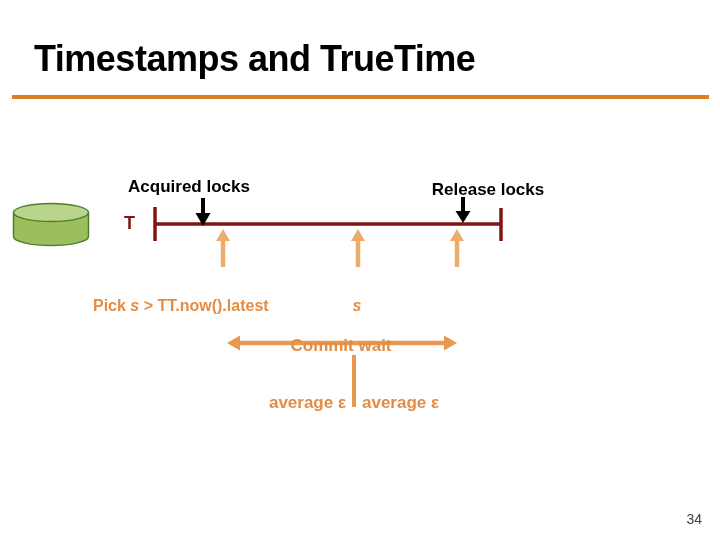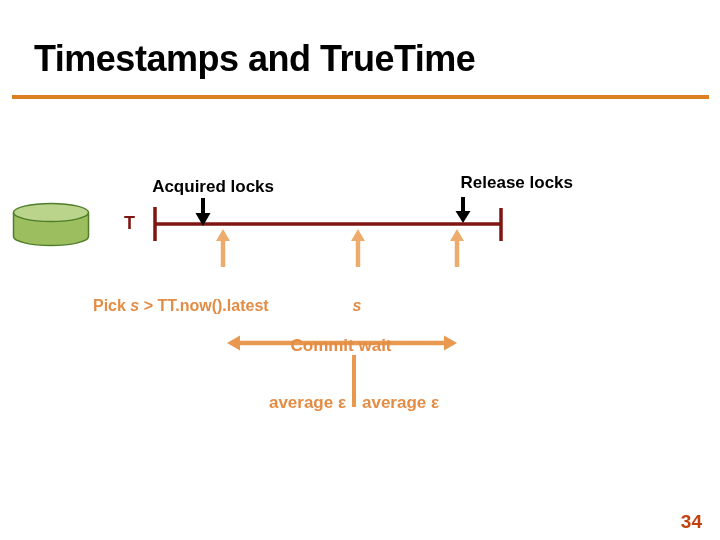--- a/index.html
+++ b/index.html
@@ -29,54 +29,54 @@
     left: 12px;
     top: 95px;
     width: 697px;
     height: 4px;
     background: #DD7E23;
   }
   .black-label {
     font-size: 17px;
     font-weight: bold;
     color: #000000;
-    text-align: right;
+    text-align: center;
     white-space: nowrap;
   }
   .t-label {
     left: 124px;
     top: 213px;
     font-size: 18px;
     font-weight: bold;
     color: #7E1513;
   }
   .otext {
     font-size: 16px;
     font-weight: bold;
     color: #E38C45;
     white-space: nowrap;
     margin-top: 20px;
   }
   .otext .it { font-style: italic; }
   .label-acquired { left: 104px; top: 177px; width: 170px; }
-  .label-release  { left: 403px; top: 173px; width: 170px; }
+  .label-release  { left: 403px; top: 180px; width: 170px; }
   .pick-text { left: 93px;  top: 277px; }
   .s-text    { left: 346px; top: 277px; width: 22px; text-align: center; font-style: italic; }
   .wait-text { left: 417px; top: 277px; }
   .commit-wait-label { left: 266px; top: 316px; width: 150px; text-align: center; font-size: 17px; }
   .avg-left  { left: 226px; top: 373px; width: 120px; text-align: right; font-size: 17px; }
   .avg-right { left: 362px; top: 373px; width: 120px; text-align: left;  font-size: 17px; }
   .page-number {
     left: 676px;
     top: 511px;
     width: 26px;
     text-align: right;
-    font-size: 19px;
-    font-weight: bold;
-    color: #c2410c;
+    font-size: 14px;
+    font-weight: normal;
+    color: #404040;
   }
   svg.overlay {
     left: 0;
     top: 0;
     width: 720px;
     height: 540px;
     pointer-events: none;
   }
   .cylinder-svg { left: 10px; top: 202px; }
 </style>

